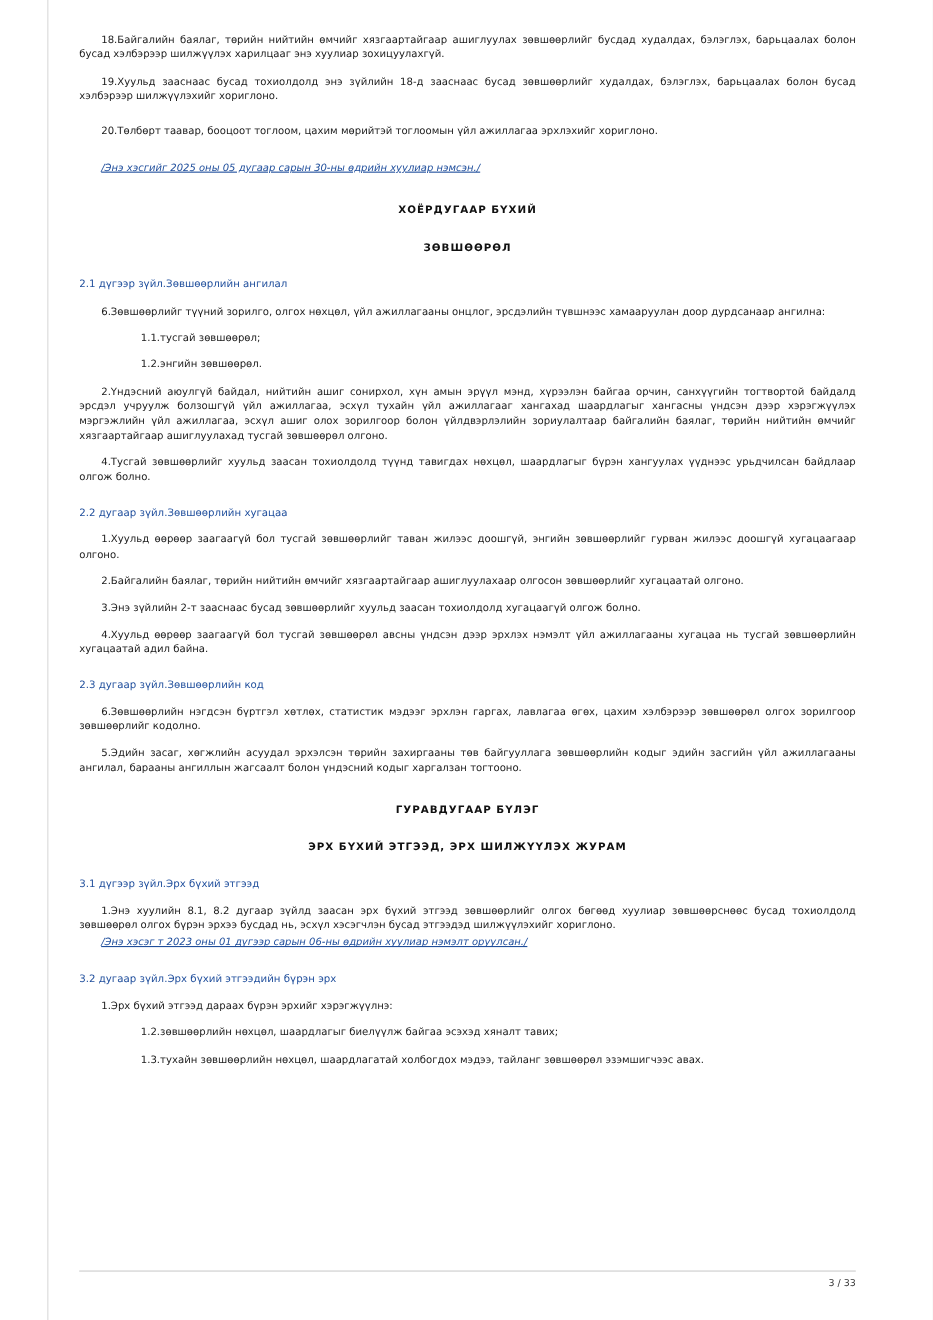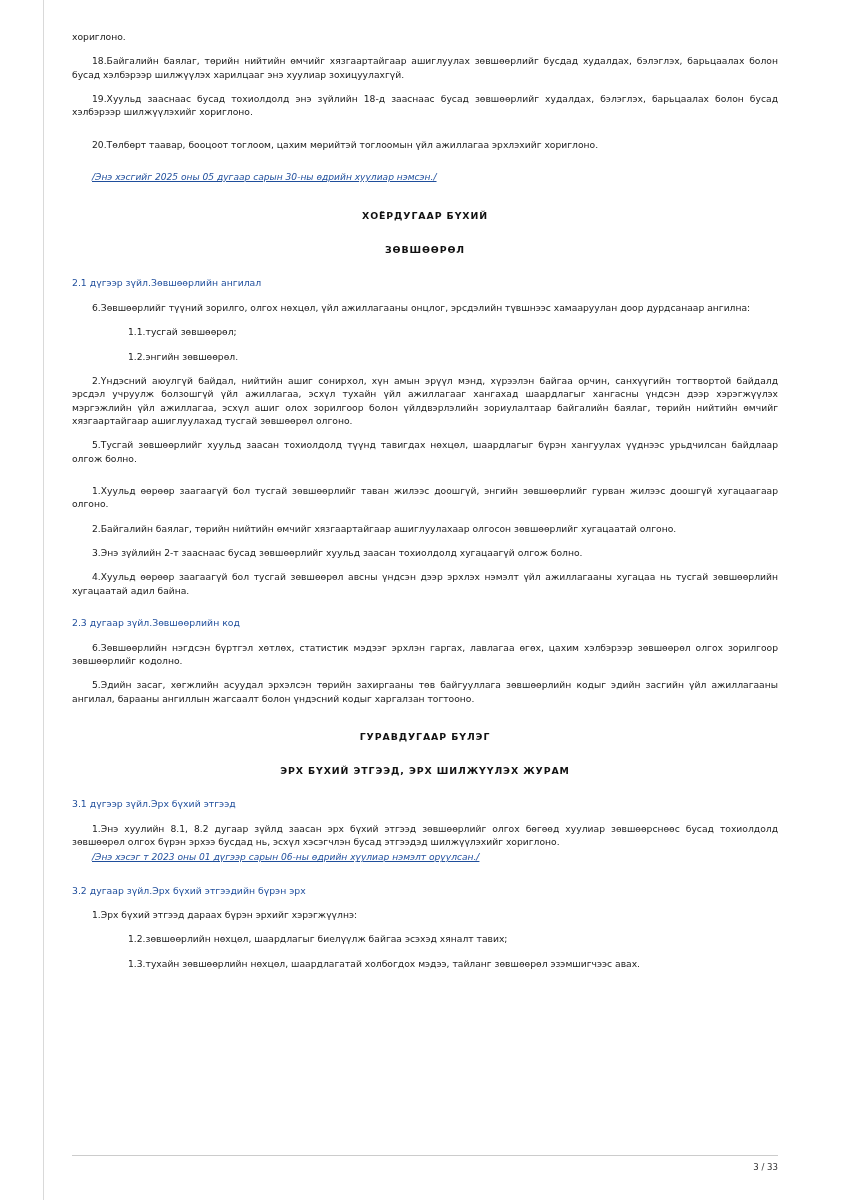--- a/index.html
+++ b/index.html
@@ -94,21 +94,20 @@
   }
 </style>
 </head>
 <body>
 
 <div class="page">
   <div class="left-rule"></div>
 
   <div class="content">
 
-    <p class="para noindent">хориглоно.</p>
 
     <p class="para">18.Байгалийн баялаг, төрийн нийтийн өмчийг хязгаартайгаар ашиглуулах зөвшөөрлийг бусдад худалдах, бэлэглэх, барьцаалах болон бусад хэлбэрээр шилжүүлэх харилцааг энэ хуулиар зохицуулахгүй.</p>
 
     <p class="para">19.Хуульд зааснаас бусад тохиолдолд энэ зүйлийн 18-д зааснаас бусад зөвшөөрлийг худалдах, бэлэглэх, барьцаалах болон бусад хэлбэрээр шилжүүлэхийг хориглоно.</p>
 
     <div class="gap-sm"></div>
 
     <p class="para">20.Төлбөрт таавар, бооцоот тоглоом, цахим мөрийтэй тоглоомын үйл ажиллагаа эрхлэхийг хориглоно.</p>
 
     <div class="gap-sm"></div>
@@ -129,24 +128,25 @@
 
     <p class="para">6.Зөвшөөрлийг түүний зорилго, олгох нөхцөл, үйл ажиллагааны онцлог, эрсдэлийн түвшнээс хамааруулан доор дурдсанаар ангилна:</p>
 
     <p class="sub">1.1.тусгай зөвшөөрөл;</p>
 
     <p class="sub">1.2.энгийн зөвшөөрөл.</p>
 
     <p class="para">2.Үндэсний аюулгүй байдал, нийтийн ашиг сонирхол, хүн амын эрүүл мэнд, хүрээлэн байгаа орчин, санхүүгийн тогтвортой байдалд эрсдэл учруулж болзошгүй үйл ажиллагаа, эсхүл тухайн үйл ажиллагааг хангахад шаардлагыг хангасны үндсэн дээр хэрэгжүүлэх мэргэжлийн үйл ажиллагаа, эсхүл ашиг олох зорилгоор болон үйлдвэрлэлийн зориулалтаар байгалийн баялаг, төрийн нийтийн өмчийг хязгаартайгаар ашиглуулахад тусгай зөвшөөрөл олгоно.</p>
 
 
-    <p class="para">5.Тусгай зөвшөөрлийг хуульд заасан тохиолдолд түүнд тавигдах нөхцөл, шаардлагыг бүрэн хангуулах үүднээс урьдчилсан байдлаар олгож болно.</p>
+    <p class="para">4.Тусгай зөвшөөрлийг хуульд заасан тохиолдолд түүнд тавигдах нөхцөл, шаардлагыг бүрэн хангуулах үүднээс урьдчилсан байдлаар олгож болно.</p>
 
     <div class="gap-sm"></div>
 
+    <p class="section-title">2.2 дугаар зүйл.Зөвшөөрлийн хугацаа</p>
 
     <p class="para">1.Хуульд өөрөөр заагаагүй бол тусгай зөвшөөрлийг таван жилээс доошгүй, энгийн зөвшөөрлийг гурван жилээс доошгүй хугацаагаар олгоно.</p>
 
     <p class="para">2.Байгалийн баялаг, төрийн нийтийн өмчийг хязгаартайгаар ашиглуулахаар олгосон зөвшөөрлийг хугацаатай олгоно.</p>
 
     <p class="para">3.Энэ зүйлийн 2-т зааснаас бусад зөвшөөрлийг хуульд заасан тохиолдолд хугацаагүй олгож болно.</p>
 
     <p class="para">4.Хуульд өөрөөр заагаагүй бол тусгай зөвшөөрөл авсны үндсэн дээр эрхлэх нэмэлт үйл ажиллагааны хугацаа нь тусгай зөвшөөрлийн хугацаатай адил байна.</p>
 
     <div class="gap-sm"></div>

